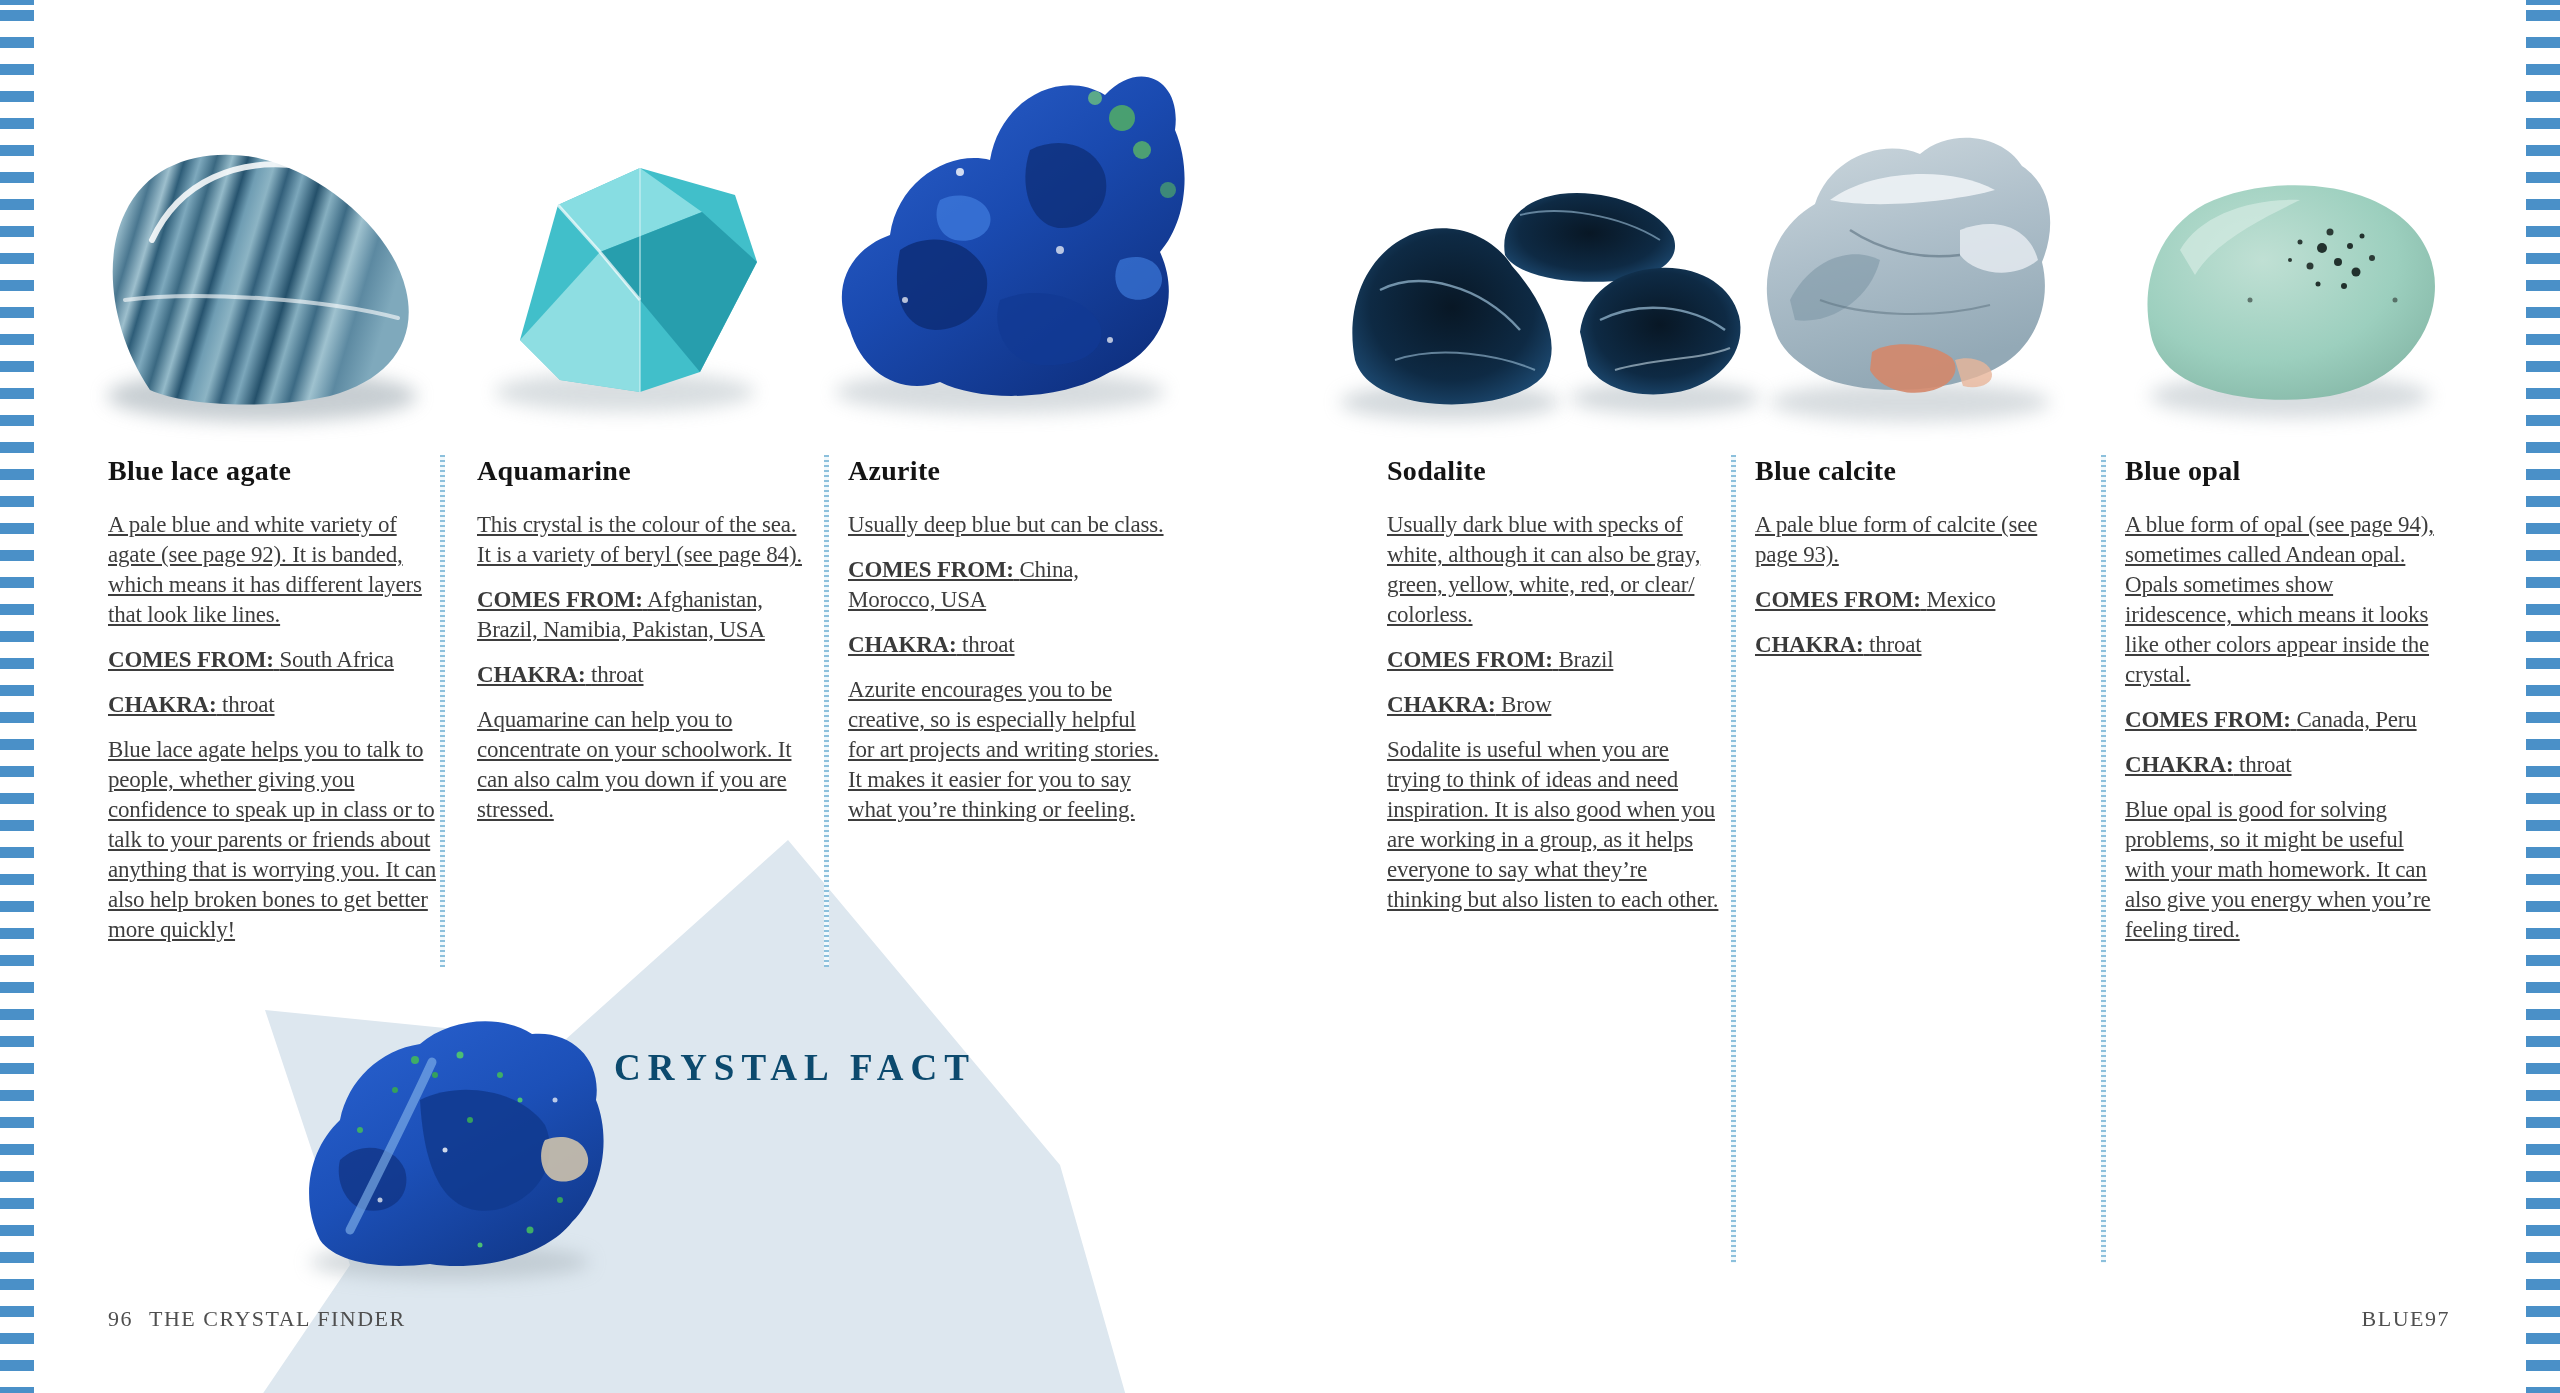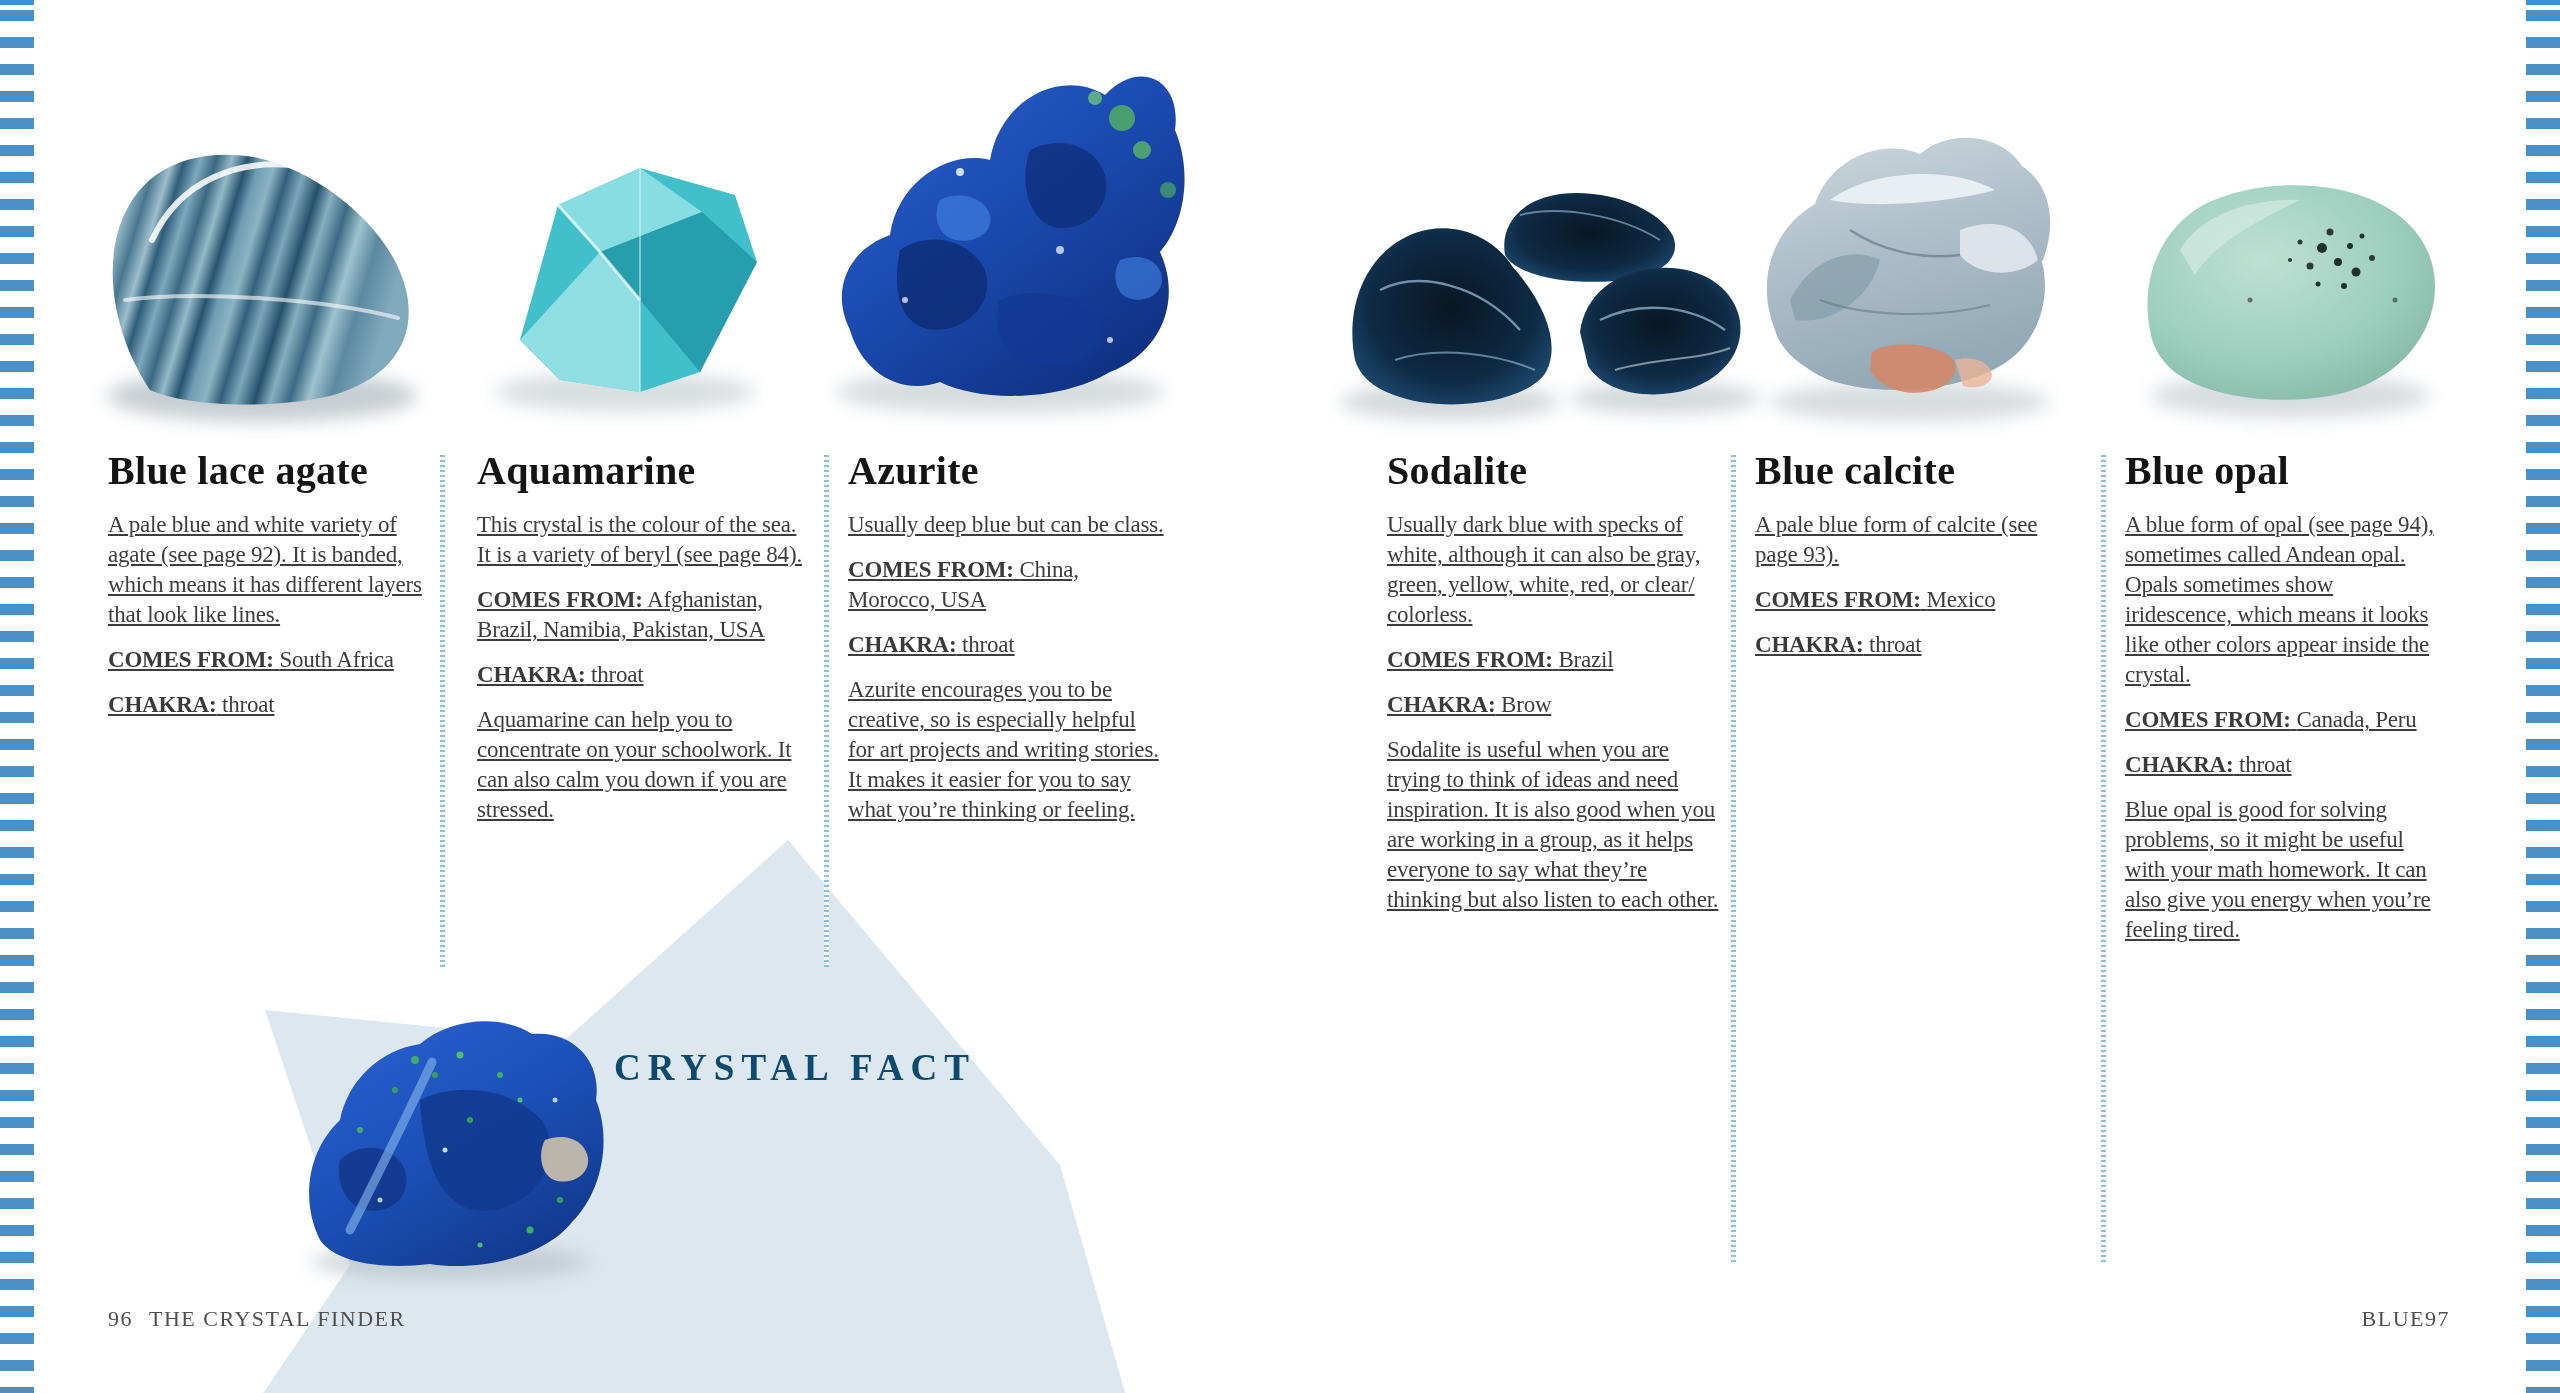--- a/index.html
+++ b/index.html
@@ -8,21 +8,21 @@
   
   .stripes{position:absolute;top:0;width:34px;height:100%;
            background:repeating-linear-gradient(180deg,#4a90c8 0 11px,#ffffff 11px 27px);
            background-position:0 10px;}
   .stripes.left{left:0;}
   .stripes.right{right:0;}
   
   .art{position:absolute;left:0;top:0;}
   
   .col{position:absolute;top:452px;font-size:23px;line-height:30px;color:#3d3d3d;letter-spacing:-0.2px;}
-  .col h2{margin:0 0 20px 0;font-size:40px;line-height:38px;font-weight:bold;color:#141414;letter-spacing:0.3px;}
+  .col h2{margin:0 0 20px 0;font-size:28px;line-height:38px;font-weight:bold;color:#141414;letter-spacing:0.3px;}
   .col p{margin:0 0 15px 0;text-decoration:underline;}
   .lbl{font-weight:bold;color:#3a3a3a;}
   #col0{left:108px;width:335px;}
   #col1{left:477px;width:330px;}
   #col2{left:848px;width:318px;}
   #col3{left:1387px;width:334px;}
   #col4{left:1755px;width:322px;}
   #col5{left:2125px;width:316px;}
   
   .sep{position:absolute;top:455px;width:5px;
@@ -228,20 +228,21 @@
   <div class="sep" id="sep1"></div>
   <div class="sep" id="sep2"></div>
   <div class="sep" id="sep3"></div>
   <div class="sep" id="sep4"></div>
 
   <div class="col" id="col0">
     <h2>Blue lace agate</h2>
     <p>A pale blue and white variety of agate (see page 92). It is banded, which means it has different layers that look like lines.</p>
     <p><span class="lbl">COMES FROM:</span> <span>South Africa</span></p>
     <p><span class="lbl">CHAKRA:</span> <span>throat</span></p>
+    <p>Blue lace agate helps you to talk to people, whether giving you confidence to speak up in class or to talk to your parents or friends about anything that is worrying you. It can also help broken bones to get better more quickly!</p>
   </div>
 
   <div class="col" id="col1">
     <h2>Aquamarine</h2>
     <p>This crystal is the colour of the sea. It is a variety of beryl (see page 84).</p>
     <p><span class="lbl">COMES FROM:</span> <span>Afghanistan, Brazil, Namibia, Pakistan, USA</span></p>
     <p><span class="lbl">CHAKRA:</span> <span>throat</span></p>
     <p>Aquamarine can help you to concentrate on your schoolwork. It can also calm you down if you are stressed.</p>
   </div>
 

